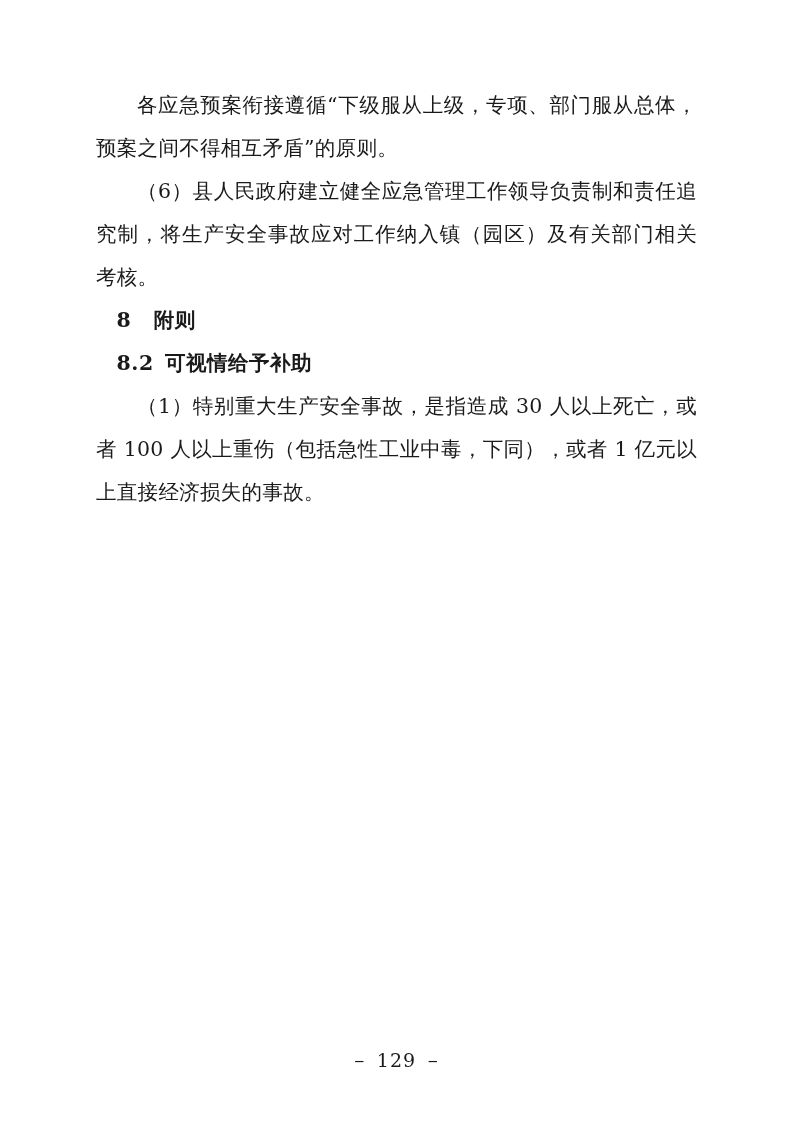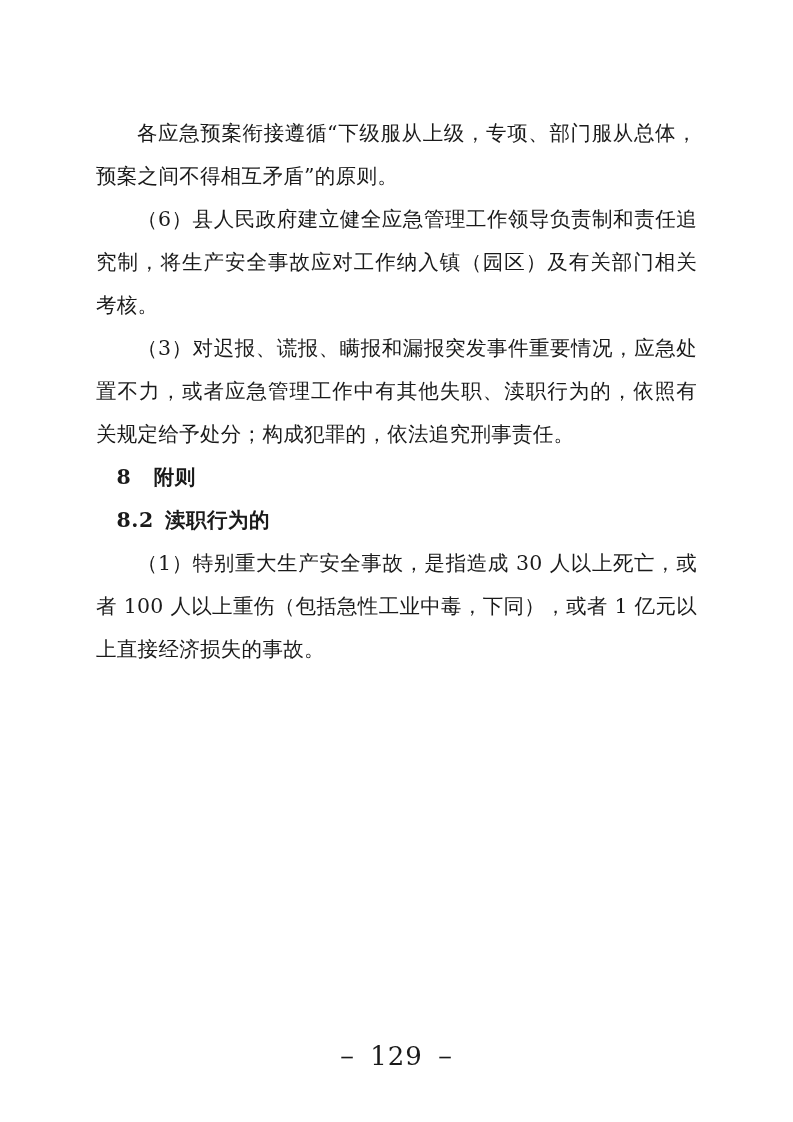--- a/index.html
+++ b/index.html
@@ -15,21 +15,21 @@
     position: relative;
     overflow: hidden;
   }
   .page {
     position: absolute;
     left: 0;
     top: 0;
     width: 793px;
     height: 1122px;
     box-sizing: border-box;
-    padding: 112px 96px 60px 96px;
+    padding: 84px 96px 60px 96px;
   }
   .doc-body {
     font-size: 20.5px;
     line-height: 43px;
     text-align: justify;
     text-justify: inter-ideograph;
     letter-spacing: 0.3px;
   }
   p {
     margin: 0;
@@ -54,45 +54,44 @@
   }
   .heading .num {
     margin-right: 0.55em;
   }
   .page-number {
     position: absolute;
     left: 0;
     right: 0;
     bottom: 48px;
     text-align: center;
-    font-size: 26px;
+    font-size: 19px;
     letter-spacing: 1px;
     color: #1a1a1a;
     font-family: "DejaVu Serif", "Liberation Serif", serif;
   }
 </style>
 </head>
 <body>
 
 <div class="page">
   <div class="doc-body">
 
     <p class="indent2">各应急预案衔接遵循“下级服从上级，专项、部门服从总体，预案之间不得相互矛盾”的原则。</p>
 
 
     <p class="indent2">（6）县人民政府建立健全应急管理工作领导负责制和责任追究制，将生产安全事故应对工作纳入镇（园区）及有关部门相关考核。</p>
 
 
-    <p class="indent2">（3）对迟报、谎报、瞒报和漏报突发事件重要情况，应急处置不力，或者应急管理工作中有其他失职、渎职行为的，依照有关规定给予处分；构成犯罪的，依法追究刑事责任。</p>
 
     <p class="heading-major"><span class="num">8</span><span>附则</span></p>
 
 
 
-    <p class="heading"><span class="num">8.2</span><span>渎职行为的</span></p>
+    <p class="heading"><span class="num">8.2</span><span>可视情给予补助</span></p>
 
 
     <p class="indent2">（1）特别重大生产安全事故，是指造成 30 人以上死亡，或者 100 人以上重伤（包括急性工业中毒，下同），或者 1 亿元以上直接经济损失的事故。</p>
 
   </div>
 
   <div class="page-number">－ 129 －</div>
 </div>
 
 </body></html>

